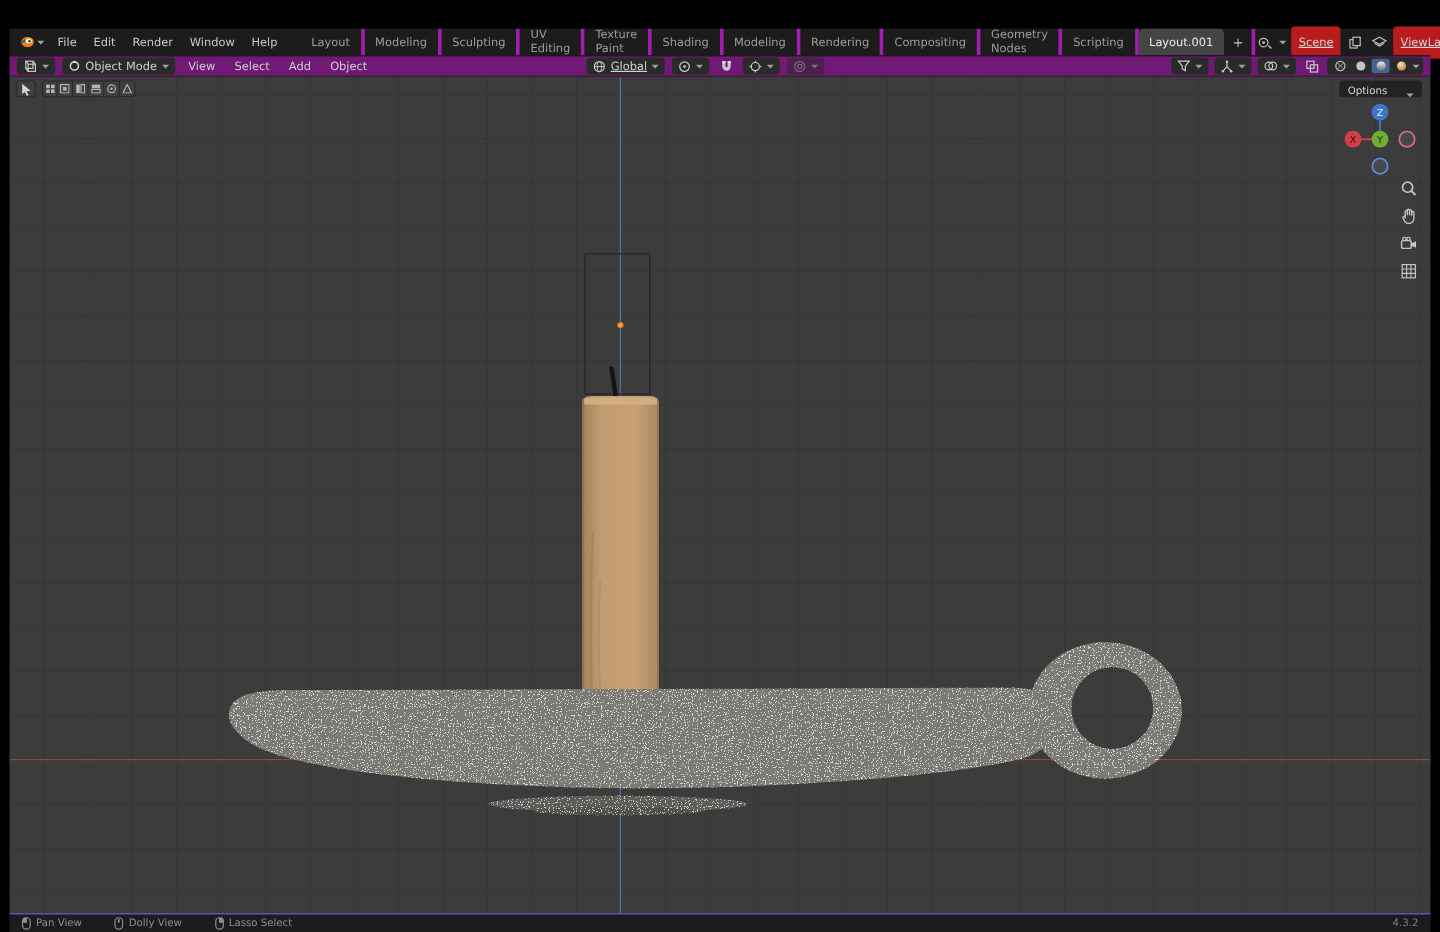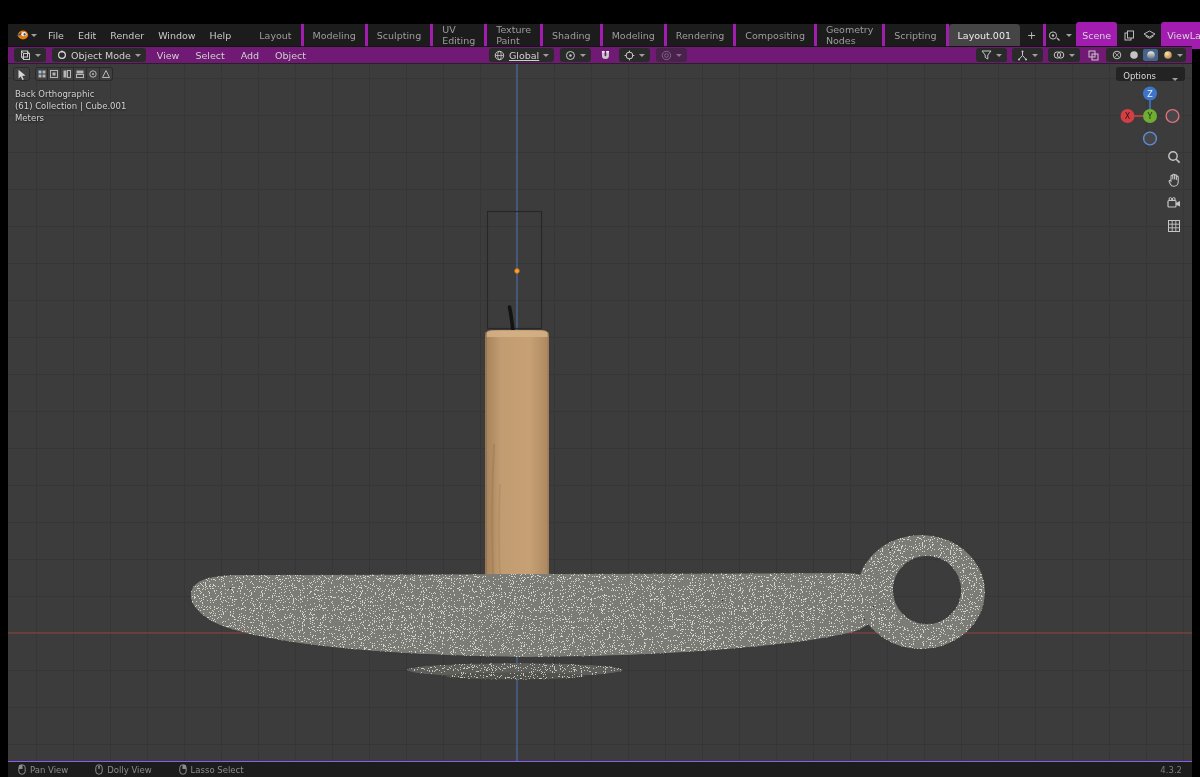--- a/index.html
+++ b/index.html
@@ -11,22 +11,22 @@
   
   .topbar { height:22px; background:#1c1c1c; display:flex; align-items:stretch;
             font-size:9.5px; color:#c3c3c3; flex:0 0 auto; }
   .topbar .logo-wrap { display:flex; align-items:center; padding:0 4px 0 7px; gap:2px; }
   .menu-item { display:flex; align-items:center; padding:0 7px; color:#c9c9c9; cursor:default; }
   .tabs { display:flex; align-items:stretch; margin-left:12px; }
   .tab { display:flex; align-items:center; padding:0 9px; color:#9d9d9d; border-right:3px solid #a21caf; }
   .tab.active { background:#454545; color:#ebebeb; border-radius:4px 4px 0 0; border-right:none; }
   .tab.addtab { color:#bdbdbd; padding:0 7px; font-size:11px; }
   .topbar-right { margin-left:auto; display:flex; align-items:center; gap:4px; padding-right:8px; }
-  .pill { background:#a21caf; border-radius:3px; height:27px; display:flex; align-items:center;
-          padding:0 6px; gap:4px; color:#d6d6d6; }
+  .pill { background:#b91c1c; border-radius:3px; height:27px; display:flex; align-items:center;
+          padding:0 6px; gap:4px; color:#d6d6d6;text-decoration:underline; }
   .iconbtn { width:16px; height:15px; display:flex; align-items:center; justify-content:center;
              border-radius:3px; }
   .chev { width:0; height:0; border-left:3px solid transparent; border-right:3px solid transparent;
           border-top:3.5px solid #9f9f9f; display:inline-block; }
 
   
   .header { height:18px; background:#701a75; border-top:1px solid #141414; border-bottom:1px solid #232323;
             display:flex; align-items:center; font-size:9.5px; color:#d0d0d0; padding:0 6px; flex:0 0 auto; }
   .h-group { display:flex; align-items:center; gap:6px; }
   .h-center { position:absolute; left:50%; transform:translateX(-56%); display:flex; align-items:center; gap:6px;text-decoration:underline; }
@@ -377,25 +377,20 @@
             </svg>
         </div>
       </div>
     </div>
 
     <div class="options-btn">
       <span>Options</span>
       <span class="chev"></span>
     </div>
 
-    <div class="vp-info">
-      <div>Back Orthographic</div>
-      <div>(61) Collection | Cube.001</div>
-      <div>Meters</div>
-    </div>
 
     <svg class="gizmo" viewBox="0 0 60 60">
       <line x1="30" y1="30" x2="30" y2="14" stroke="#3d76c9" stroke-width="1.6"></line>
       <line x1="30" y1="30" x2="14" y2="30" stroke="#d23f45" stroke-width="1.6"></line>
       <circle cx="30" cy="7.5" r="7" fill="#3d76c9"></circle>
       <text x="30" y="10.5" font-size="8" fill="#eef2fa" text-anchor="middle" font-family="DejaVu Sans">Z</text>
       <circle cx="7.5" cy="30" r="7" fill="#d23f45"></circle>
       <text x="7.5" y="33" font-size="8" fill="#3c0d10" text-anchor="middle" font-family="DejaVu Sans">X</text>
       <circle cx="52.5" cy="30" r="6.4" fill="#46464b" stroke="#e0707a" stroke-width="1.4"></circle>
       <circle cx="30" cy="52.5" r="6.4" fill="#46464b" stroke="#5d8fd6" stroke-width="1.4"></circle>

